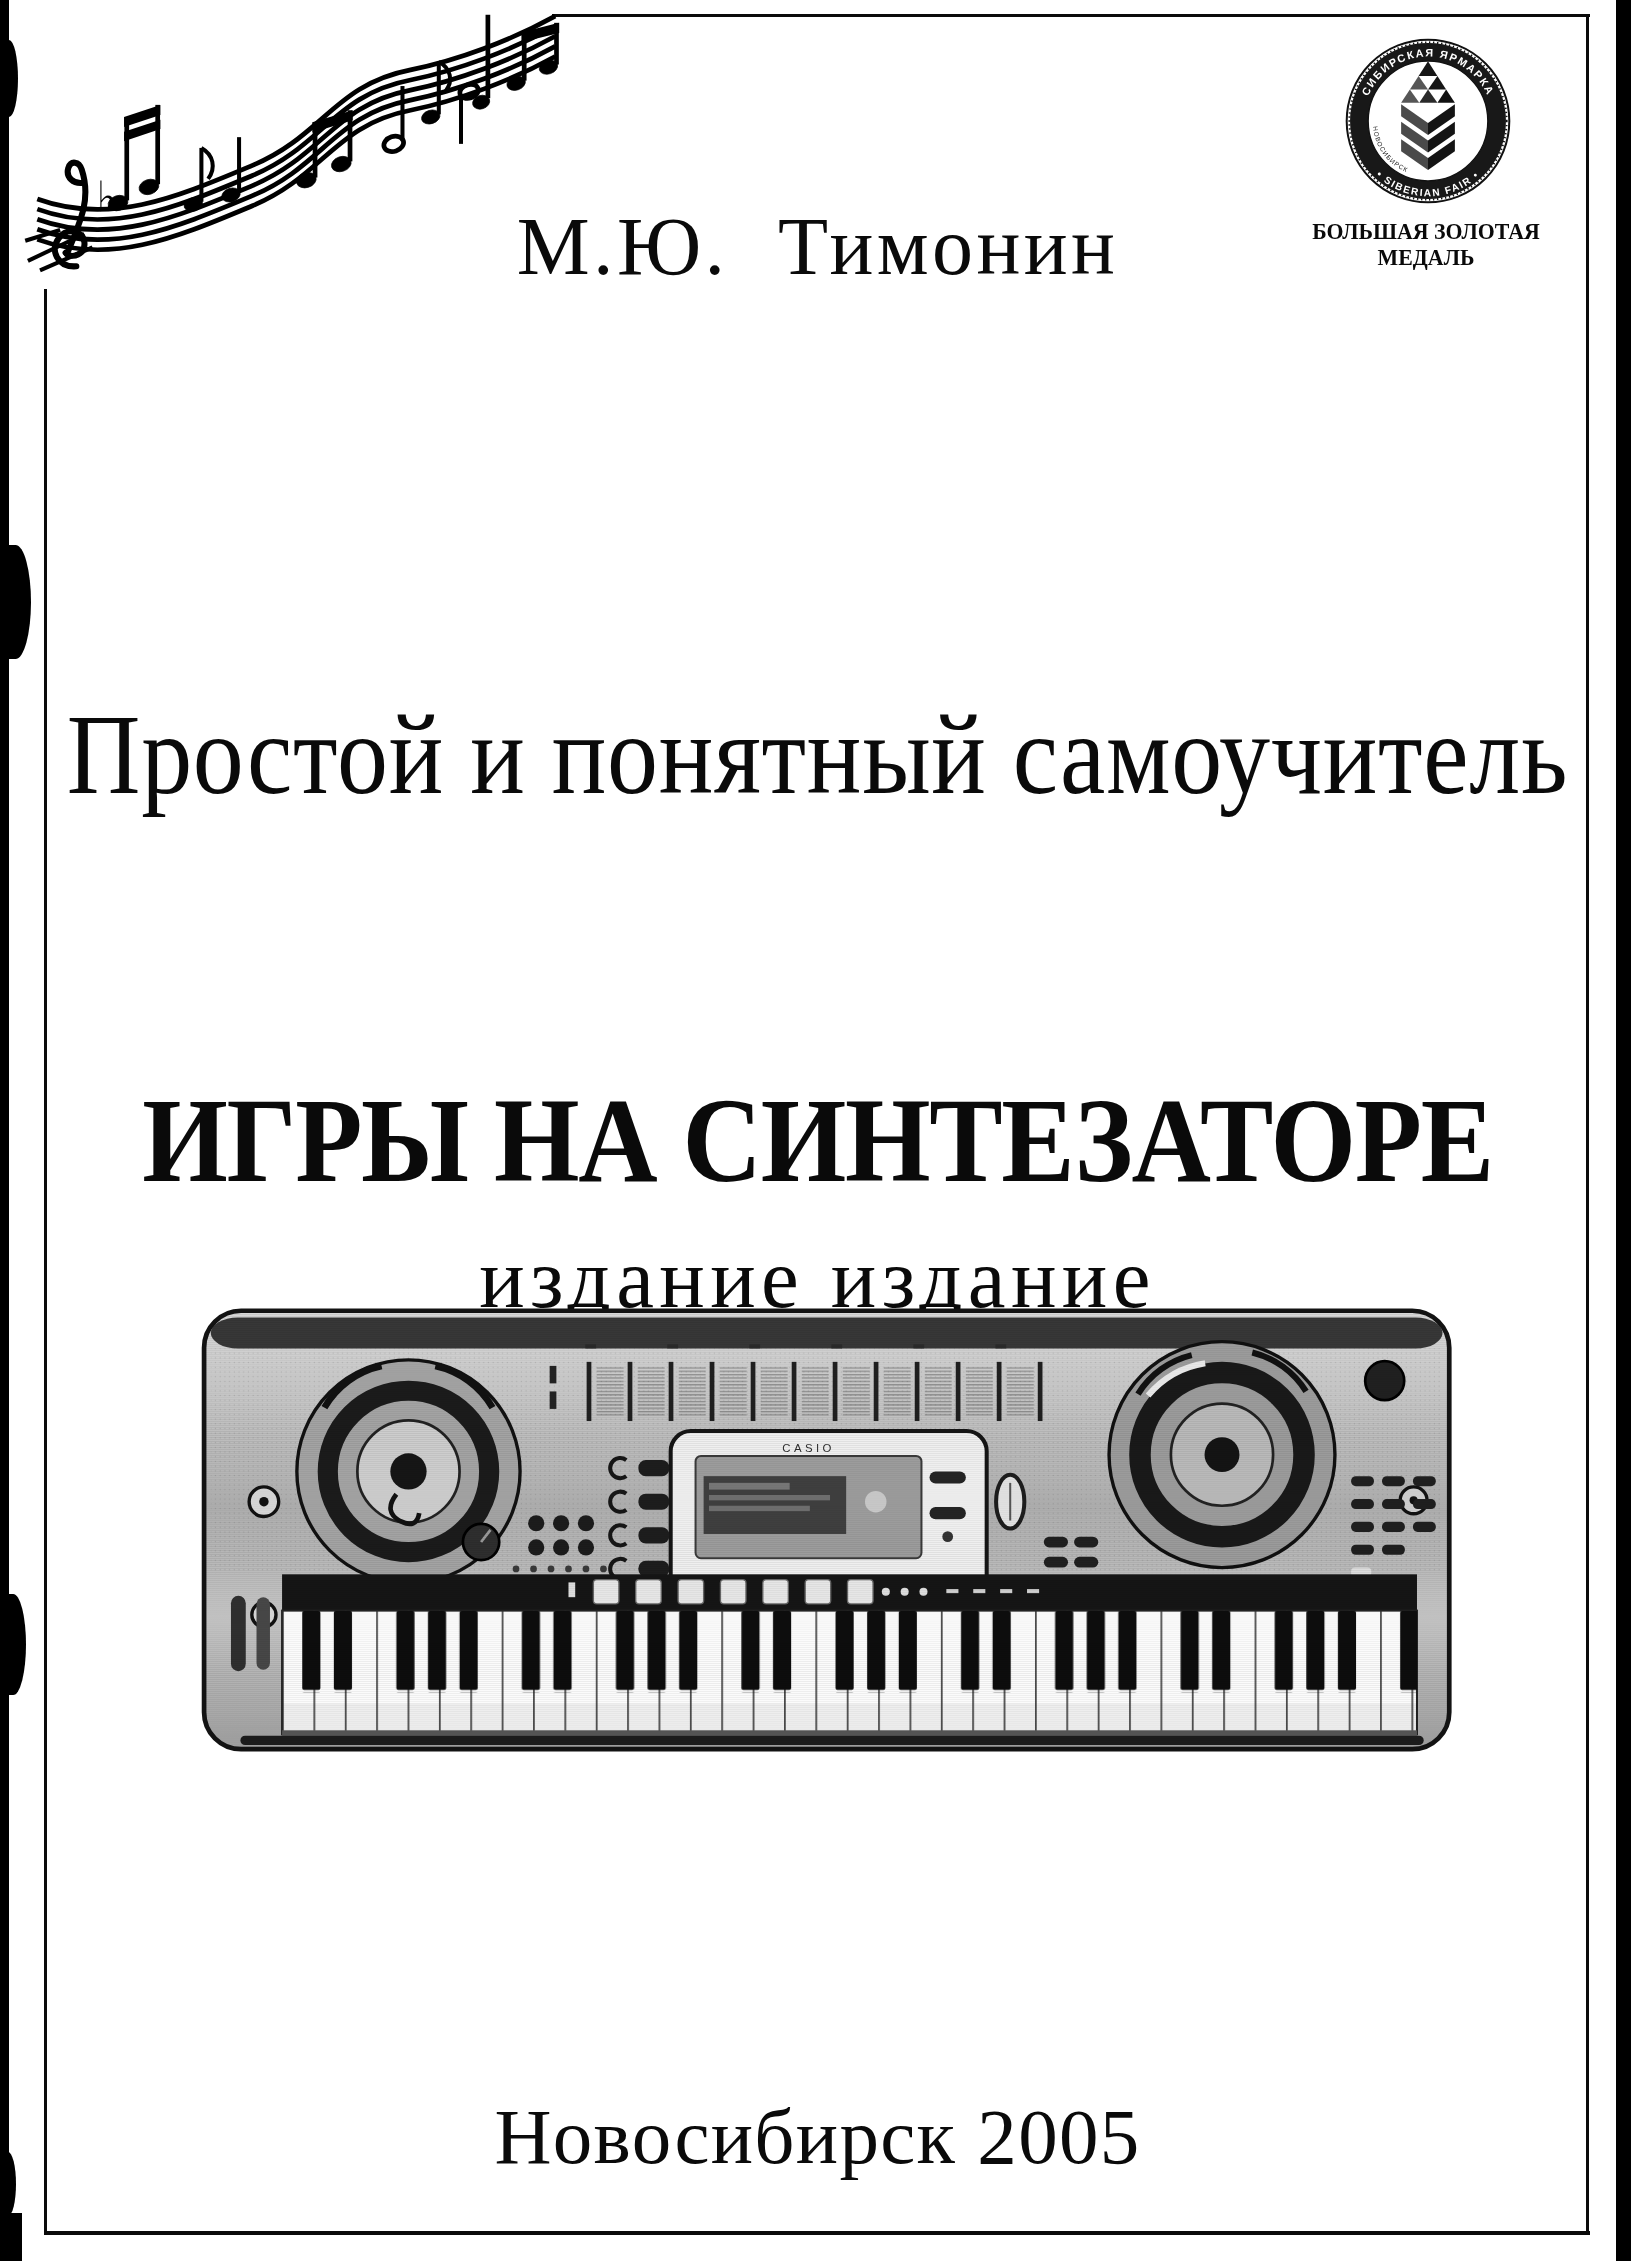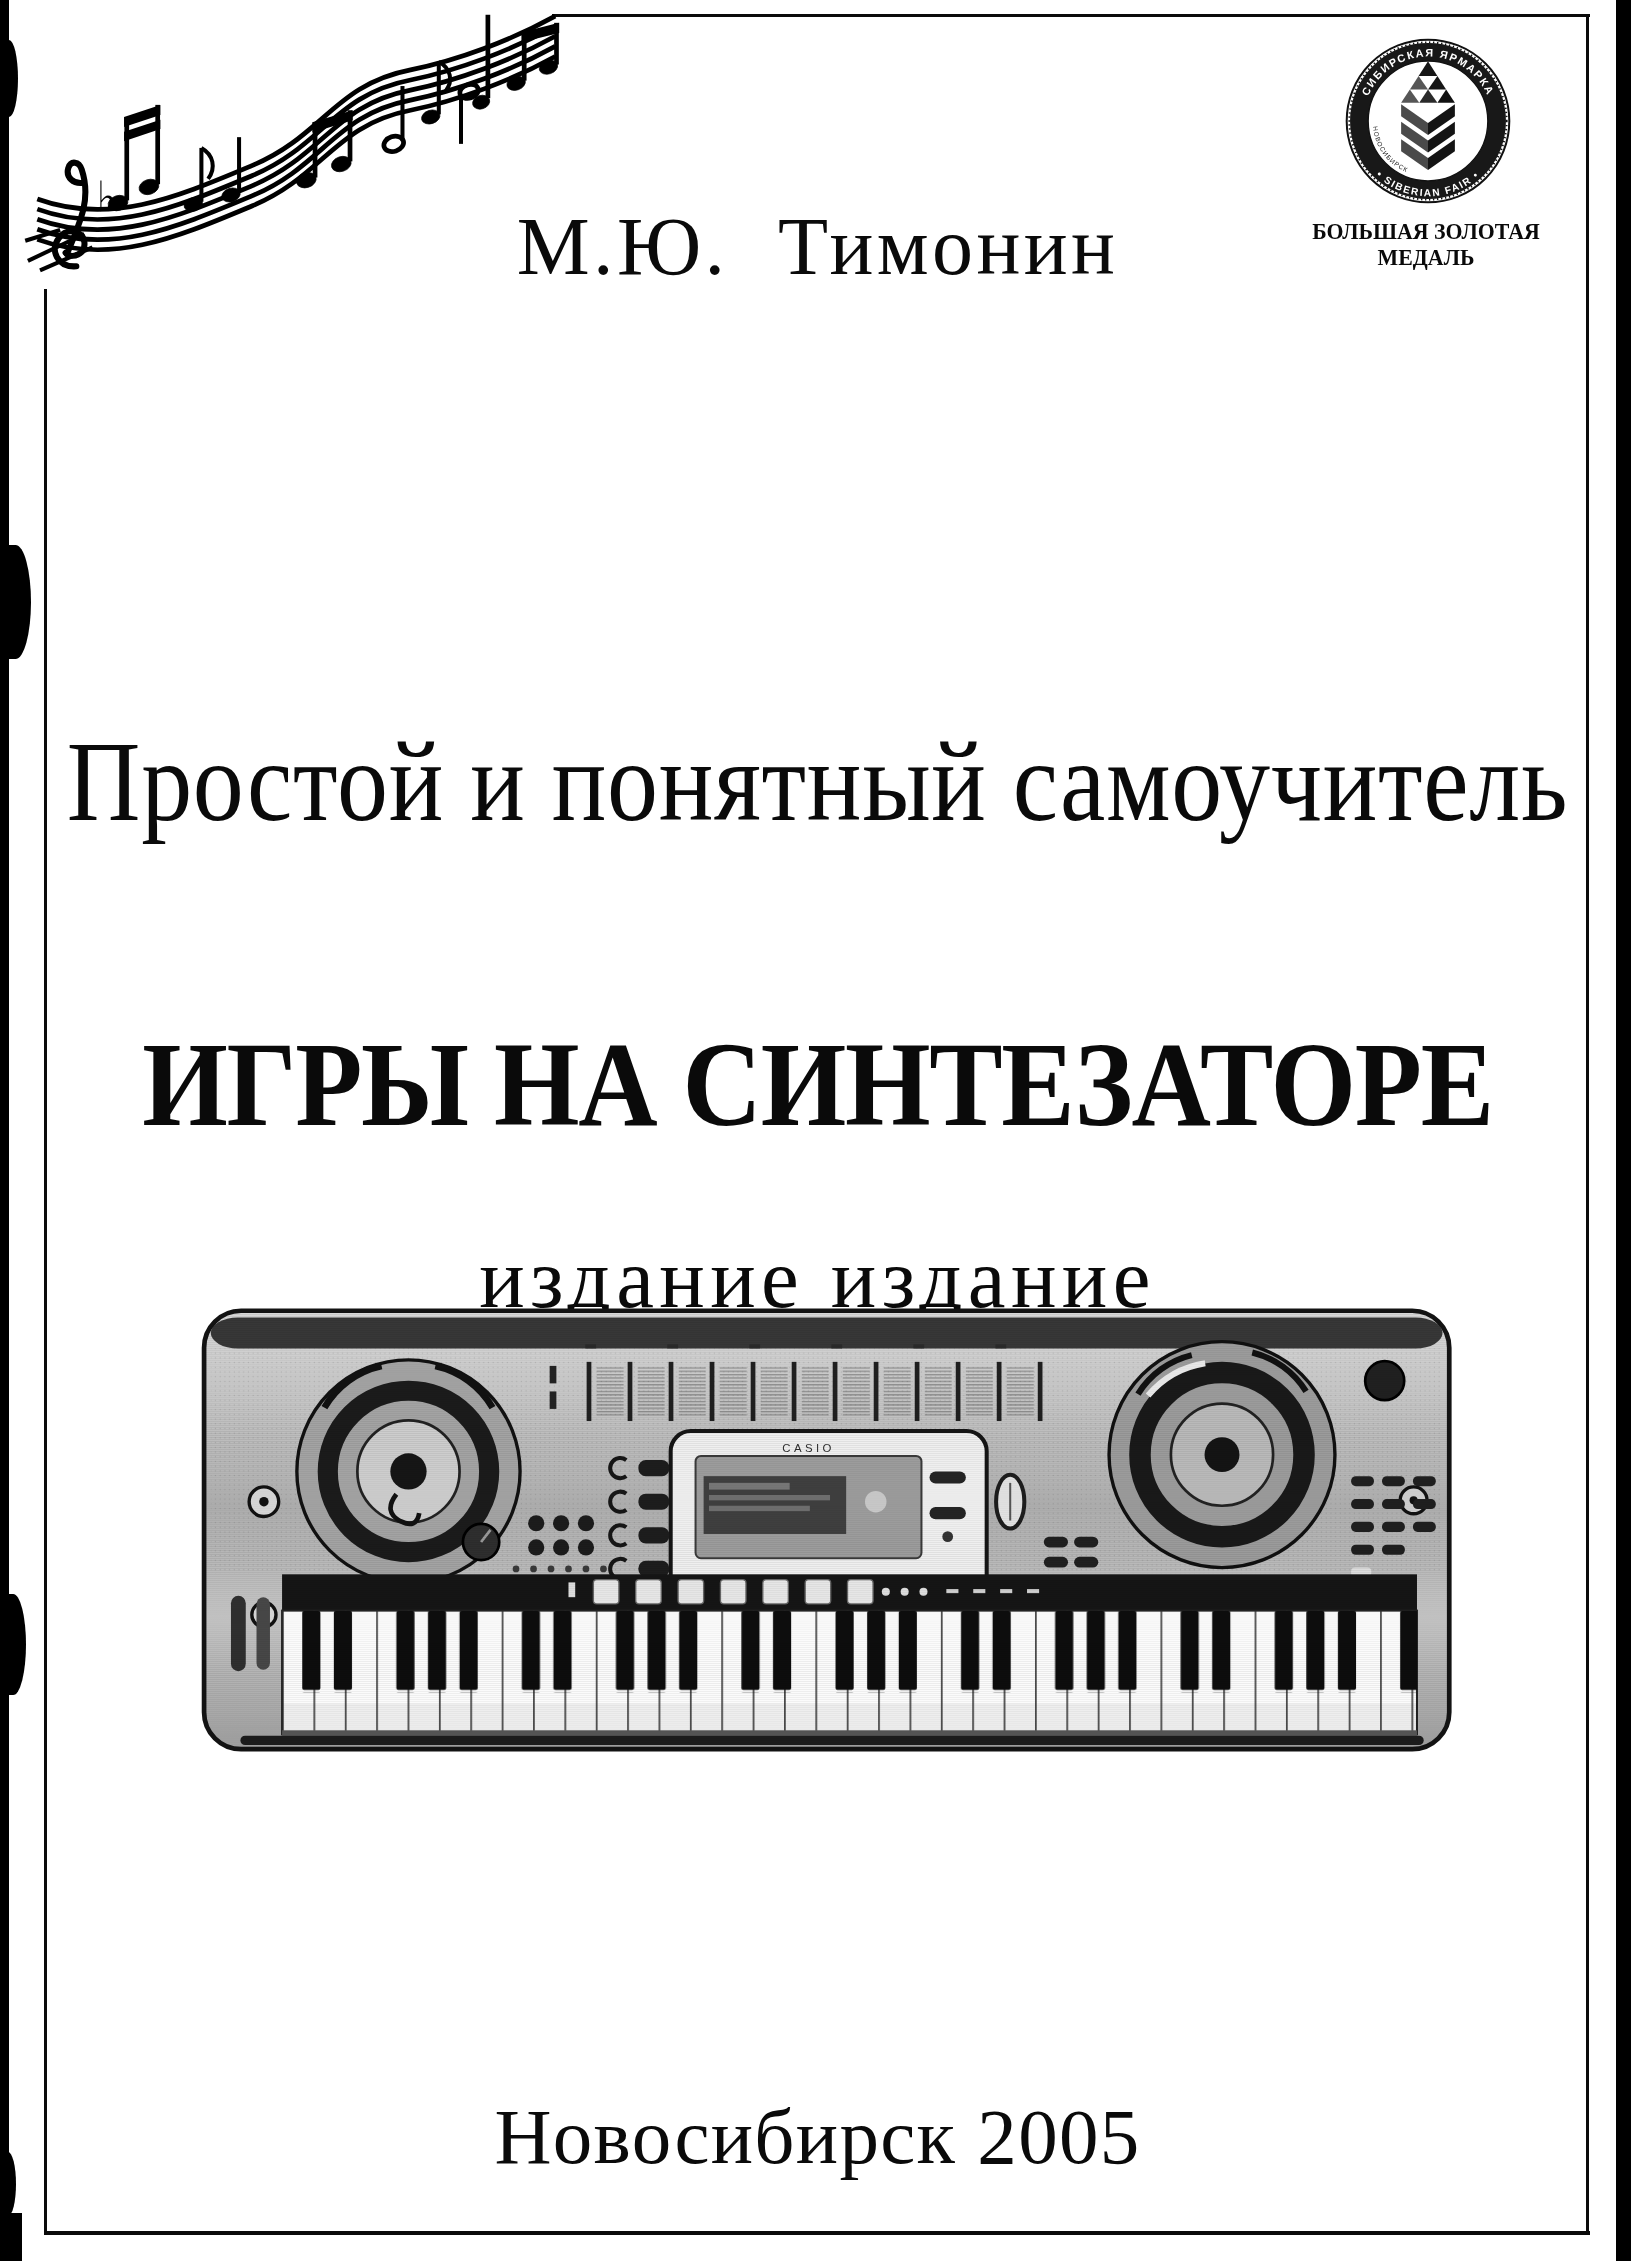--- a/index.html
+++ b/index.html
@@ -12,23 +12,23 @@
   .blob{background:#000;border-radius:0 60% 60% 0;}
   
   .rule{background:#0a0a0a;}
   .rule-top{left:552px;top:14px;width:1038px;height:3.4px;}
   .rule-right{left:1586px;top:14px;width:3.4px;height:2221px;}
   .rule-left{left:44px;top:289px;width:2.7px;height:1946px;}
   .rule-bottom{left:44px;top:2231px;width:1546px;height:4px;}
   
   .content{position:absolute;left:46px;width:1543px;text-align:center;}
   .author{top:200px;font-size:82px;letter-spacing:3.4px;word-spacing:25.6px;}
-  .subtitle{top:715px;font-size:102px;letter-spacing:0.7px;}
+  .subtitle{top:688px;font-size:102px;letter-spacing:0.7px;}
   .subtitle>span{display:inline-block;transform:scaleY(1.13);transform-origin:center top;}
-  .main-title{top:1016px;font-size:110px;font-weight:bold;letter-spacing:-1.3px;}
+  .main-title{top:1072px;font-size:110px;font-weight:bold;letter-spacing:-1.3px;}
   .main-title>span{display:inline-block;transform:scaleY(1.09);transform-origin:center top;}
   .edition{top:1229px;font-size:85px;letter-spacing:5.4px;}
   .imprint{top:2092px;font-size:79px;letter-spacing:1.3px;}
   .medal-caption{left:1258px;top:219px;width:336px;text-align:center;
                  font-size:23px;font-weight:700;letter-spacing:0;
                  transform:scaleX(.95);transform-origin:center;}
   .synth-wrap{left:200px;top:1300px;width:1254px;height:474px;}
 </style>
 </head>
 <body>

